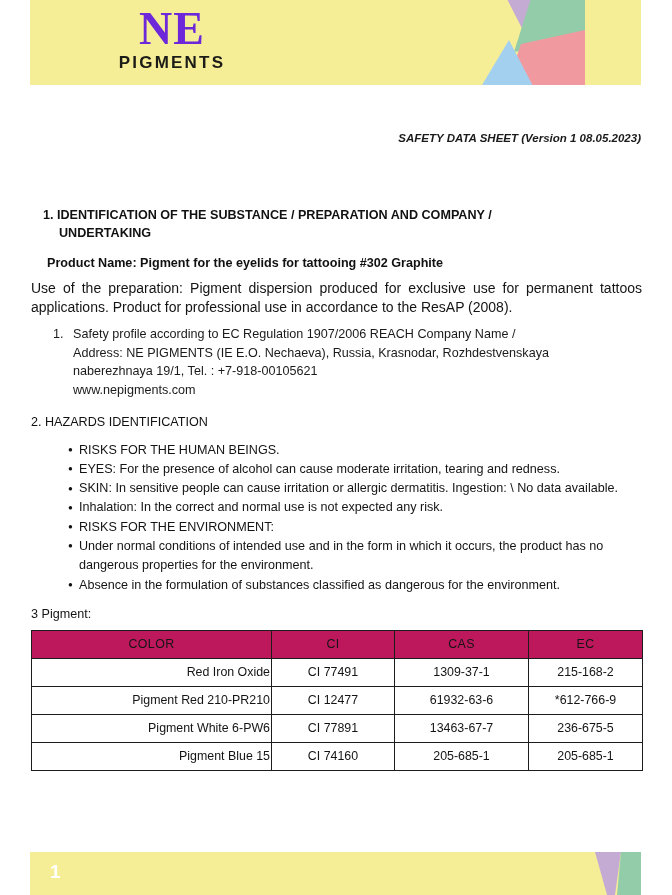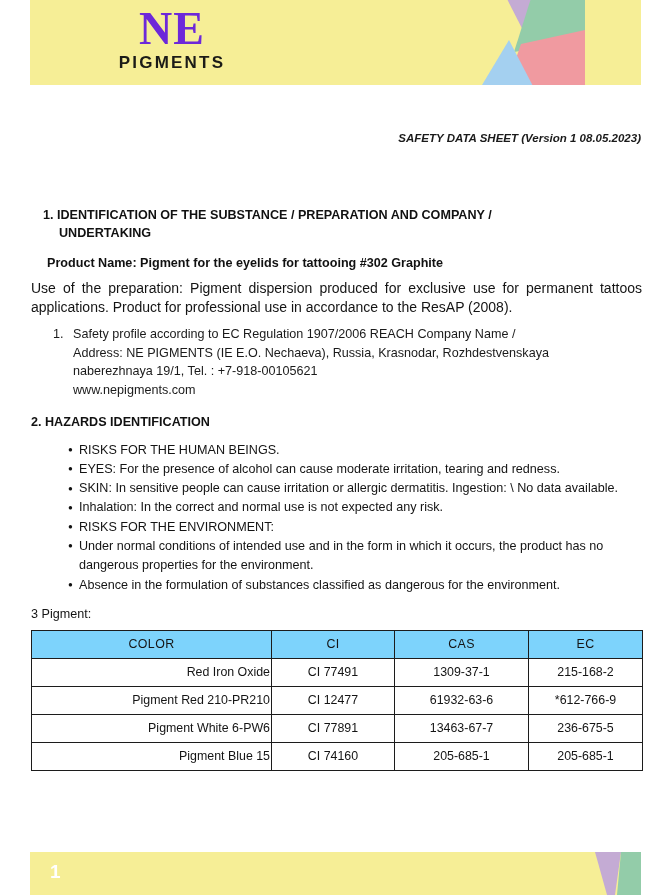--- a/index.html
+++ b/index.html
@@ -126,21 +126,21 @@
   .numlist .just {
     text-align: justify;
   }
   .numlist .sub-line {
     display: block;
   }
 
   h2.sec2 {
     margin: 15px 0 0 0;
     font-size: 12.6px;
-    font-weight: bold;
+    font-weight: normal;
     line-height: 17.5px;
     color: #111;
   }
 
   
   ul.bullets {
     margin: 9px 0 0 0;
     padding: 0;
     list-style: none;
   }
@@ -176,21 +176,21 @@
     table-layout: fixed;
   }
   table.pigtable th,
   table.pigtable td {
     border: 1px solid #1c1c1c;
     font-size: 12.4px;
     height: 25px;
     color: #141414;
   }
   table.pigtable th {
-    background: #7dd3fc;
+    background: #be185d;
     text-align: center;
     font-weight: normal;
     letter-spacing: 0.4px;
   }
   table.pigtable td.c-color {
     text-align: right;
     padding-left: 14px;
   }
   table.pigtable td.c-val {
     text-align: center;

